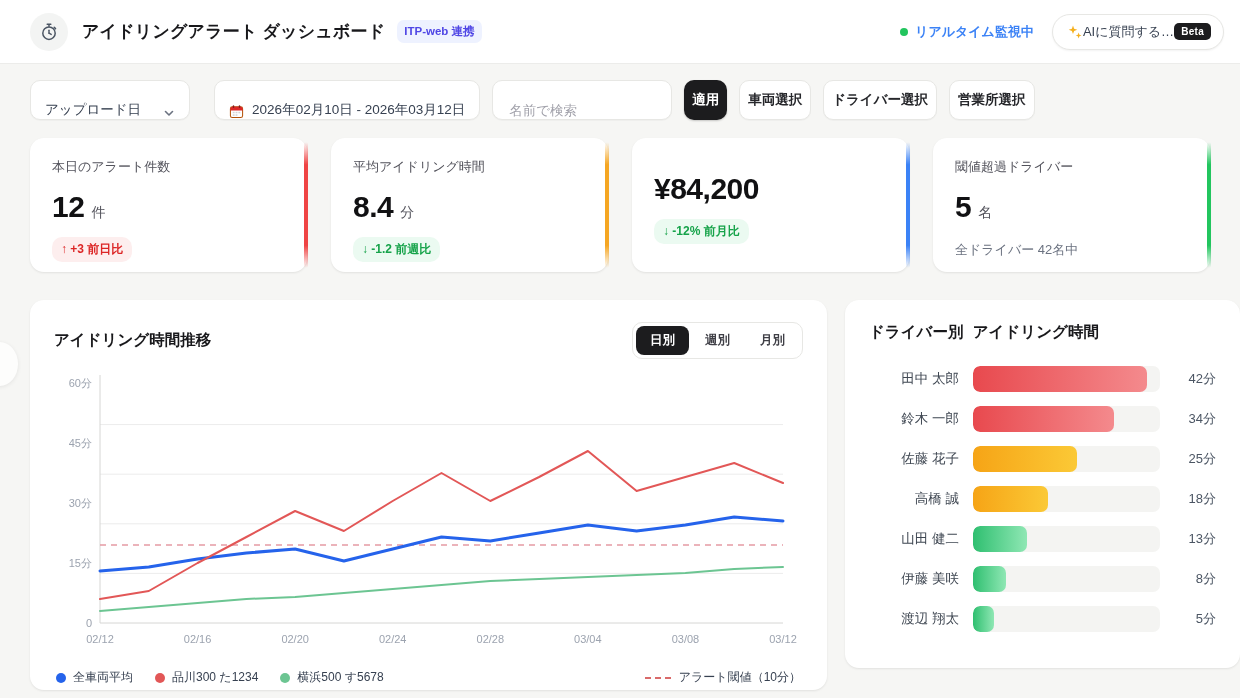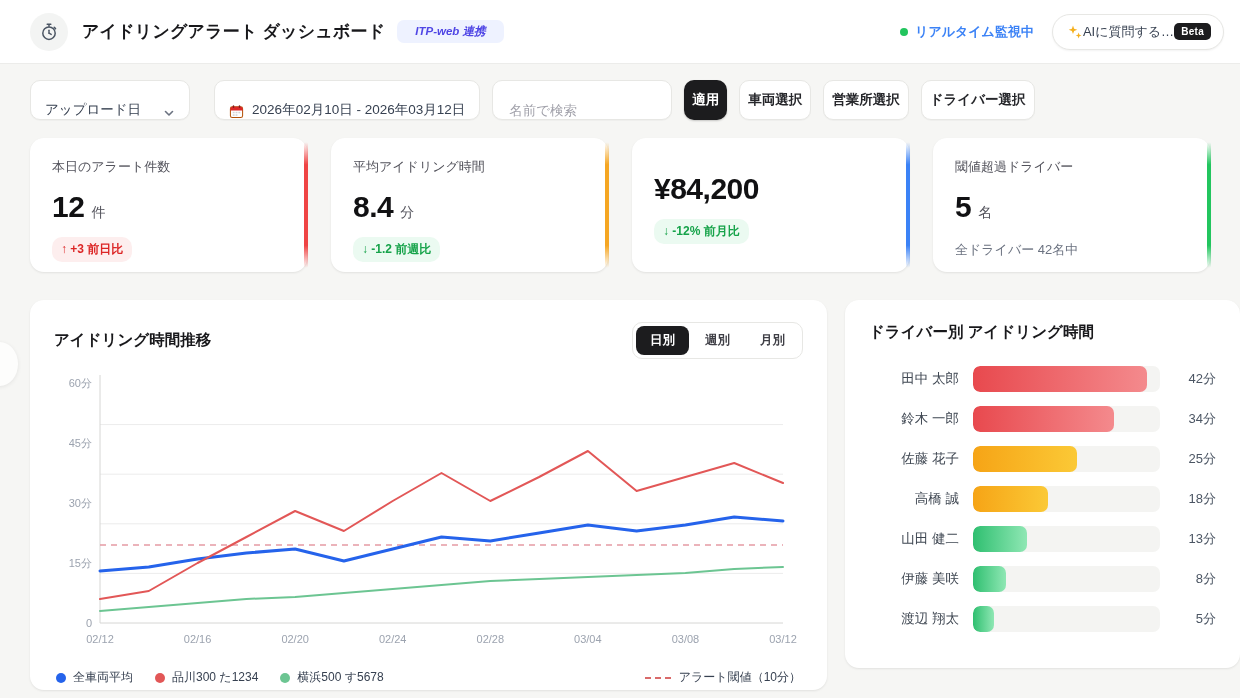--- a/index.html
+++ b/index.html
@@ -3,21 +3,21 @@
 <meta charset="utf-8">
 <style>
   html,body{margin:0;padding:0;width:1240px;height:698px;overflow:hidden;
     font-family:"Liberation Sans","DejaVu Sans",sans-serif;background:#f6f6f4;color:#18181b;}
   .page{position:relative;width:1240px;height:560px;}
 
   
   .hdr{height:64px;background:#fff;border-bottom:1px solid #ececea;display:flex;align-items:center;padding:0 30px;box-sizing:border-box;}
   .hdr-icon{width:38px;height:38px;border-radius:50%;background:#f3f4f3;display:flex;align-items:center;justify-content:center;flex:0 0 auto;}
   .hdr-title{font-size:17px;font-weight:800;margin-left:14px;letter-spacing:.2px;}
-  .itp-badge{margin-left:12px;background:#eef2ff;color:#4f46e5;font-size:11.5px;font-weight:700;padding:4px 18px;border-radius:7px;font-style:italic;}
+  .itp-badge{margin-left:12px;background:#eef2ff;color:#4f46e5;font-size:11.5px;font-weight:700;padding:4px 7px;border-radius:7px;}
   .hdr-right{margin-left:auto;display:flex;align-items:center;gap:18px;}
   .rt-status{display:flex;align-items:center;gap:7px;font-size:13px;font-weight:700;color:#3b82f6;}
   .rt-dot{width:8px;height:8px;border-radius:50%;background:#22c55e;}
   .ai-pill{display:flex;align-items:center;gap:0;background:#fff;border:1px solid #e7e7e4;border-radius:20px;
     padding:8px 12px 8px 14px;font-size:13px;color:#374151;box-shadow:0 1px 2px rgba(0,0,0,.05);cursor:pointer;margin-right:-14px;}
   .beta-badge{background:#1c1c1e;color:#fff;font-size:10px;font-weight:700;padding:3px 7px;border-radius:5px;letter-spacing:.3px;}
 
   
   .filters{display:flex;align-items:center;gap:12px;margin:16px 30px 0;}
   .ctl{height:40px;background:#fff;border:1px solid #e7e7e4;border-radius:10px;display:flex;align-items:flex-end;
@@ -44,21 +44,21 @@
   .kpi-delta{display:inline-block;margin-top:13px;font-size:12px;font-weight:700;padding:4px 9px;border-radius:10px;}
   .delta-bad{color:#dc2626;background:#fdeeee;}
   .delta-good{color:#16a34a;background:#ebfaf1;}
   .delta-neutral{color:#6b7280;background:transparent;padding:4px 0;font-weight:400;font-size:13px;}
 
   
   .main{display:flex;gap:18px;margin:28px 0 0 30px;}
   .panel{background:#fff;border-radius:14px;box-shadow:0 1px 2px rgba(0,0,0,.04),0 1px 3px rgba(0,0,0,.05);box-sizing:border-box;}
   .trend-panel{width:797px;height:390px;padding:22px 24px 14px;}
   .trend-head{display:flex;align-items:center;}
-  .panel-title{font-size:15.5px;font-weight:800;}
+  .panel-title{font-size:15.5px;font-weight:800;font-family:Liberation Mono, monospace;}
   .tab-group{margin-left:auto;display:flex;background:#fff;border:1px solid #e7e7e4;border-radius:10px;padding:3px;gap:2px;}
   .tab{font-size:12.5px;font-weight:700;padding:6px 14px;border-radius:8px;color:#3f3f46;cursor:pointer;}
   .tab.active{background:#1c1c1e;color:#fff;}
   .legend{display:flex;align-items:center;gap:22px;margin-top:8px;padding:0 2px;}
   .lg-item{display:flex;align-items:center;gap:7px;font-size:12px;color:#374151;}
   .lg-dot{width:10px;height:10px;border-radius:50%;}
   .lg-thresh{margin-left:auto;display:flex;align-items:center;gap:8px;font-size:12px;color:#374151;}
   .lg-dash{width:26px;border-top:2px dashed #d96a6a;}
 
   .drivers-panel{width:400px;height:368px;padding:22px 24px;}
@@ -133,22 +133,22 @@
           <rect x="7" y="11" width="2" height="1.6" fill="#d4d4d4"></rect>
         </svg>
       </span>
       <span>2026年02月10日 - 2026年03月12日</span>
     </div>
     <div class="ctl search-ctl">
       <input placeholder="名前で検索" style="">
     </div>
     <div class="btn btn-dark">適用</div>
     <div class="btn btn-light">車両選択</div>
+    <div class="btn btn-light">ドライバー選択</div>
     <div class="btn btn-light">営業所選択</div>
-    <div class="btn btn-light">ドライバー選択</div>
   </div>
 
   <div class="kpis" id="kpi-row">
       <div class="kpi"><div class="kpi-accent" style="background:linear-gradient(180deg,rgba(255,255,255,0) 0%,#ef4444 18%,#ef4444 82%,rgba(255,255,255,0) 100%);"></div><div class="kpi-label">本日のアラート件数</div><div class="kpi-value">
           <span class="big">12</span>
           <span class="unit">件</span>
         </div><div class="kpi-delta delta-bad">↑ +3 前日比</div></div>
       <div class="kpi"><div class="kpi-accent" style="background:linear-gradient(180deg,rgba(255,255,255,0) 0%,#f5a623 18%,#f5a623 82%,rgba(255,255,255,0) 100%);"></div><div class="kpi-label">平均アイドリング時間</div><div class="kpi-value">
           <span class="big">8.4</span>
           <span class="unit">分</span>

